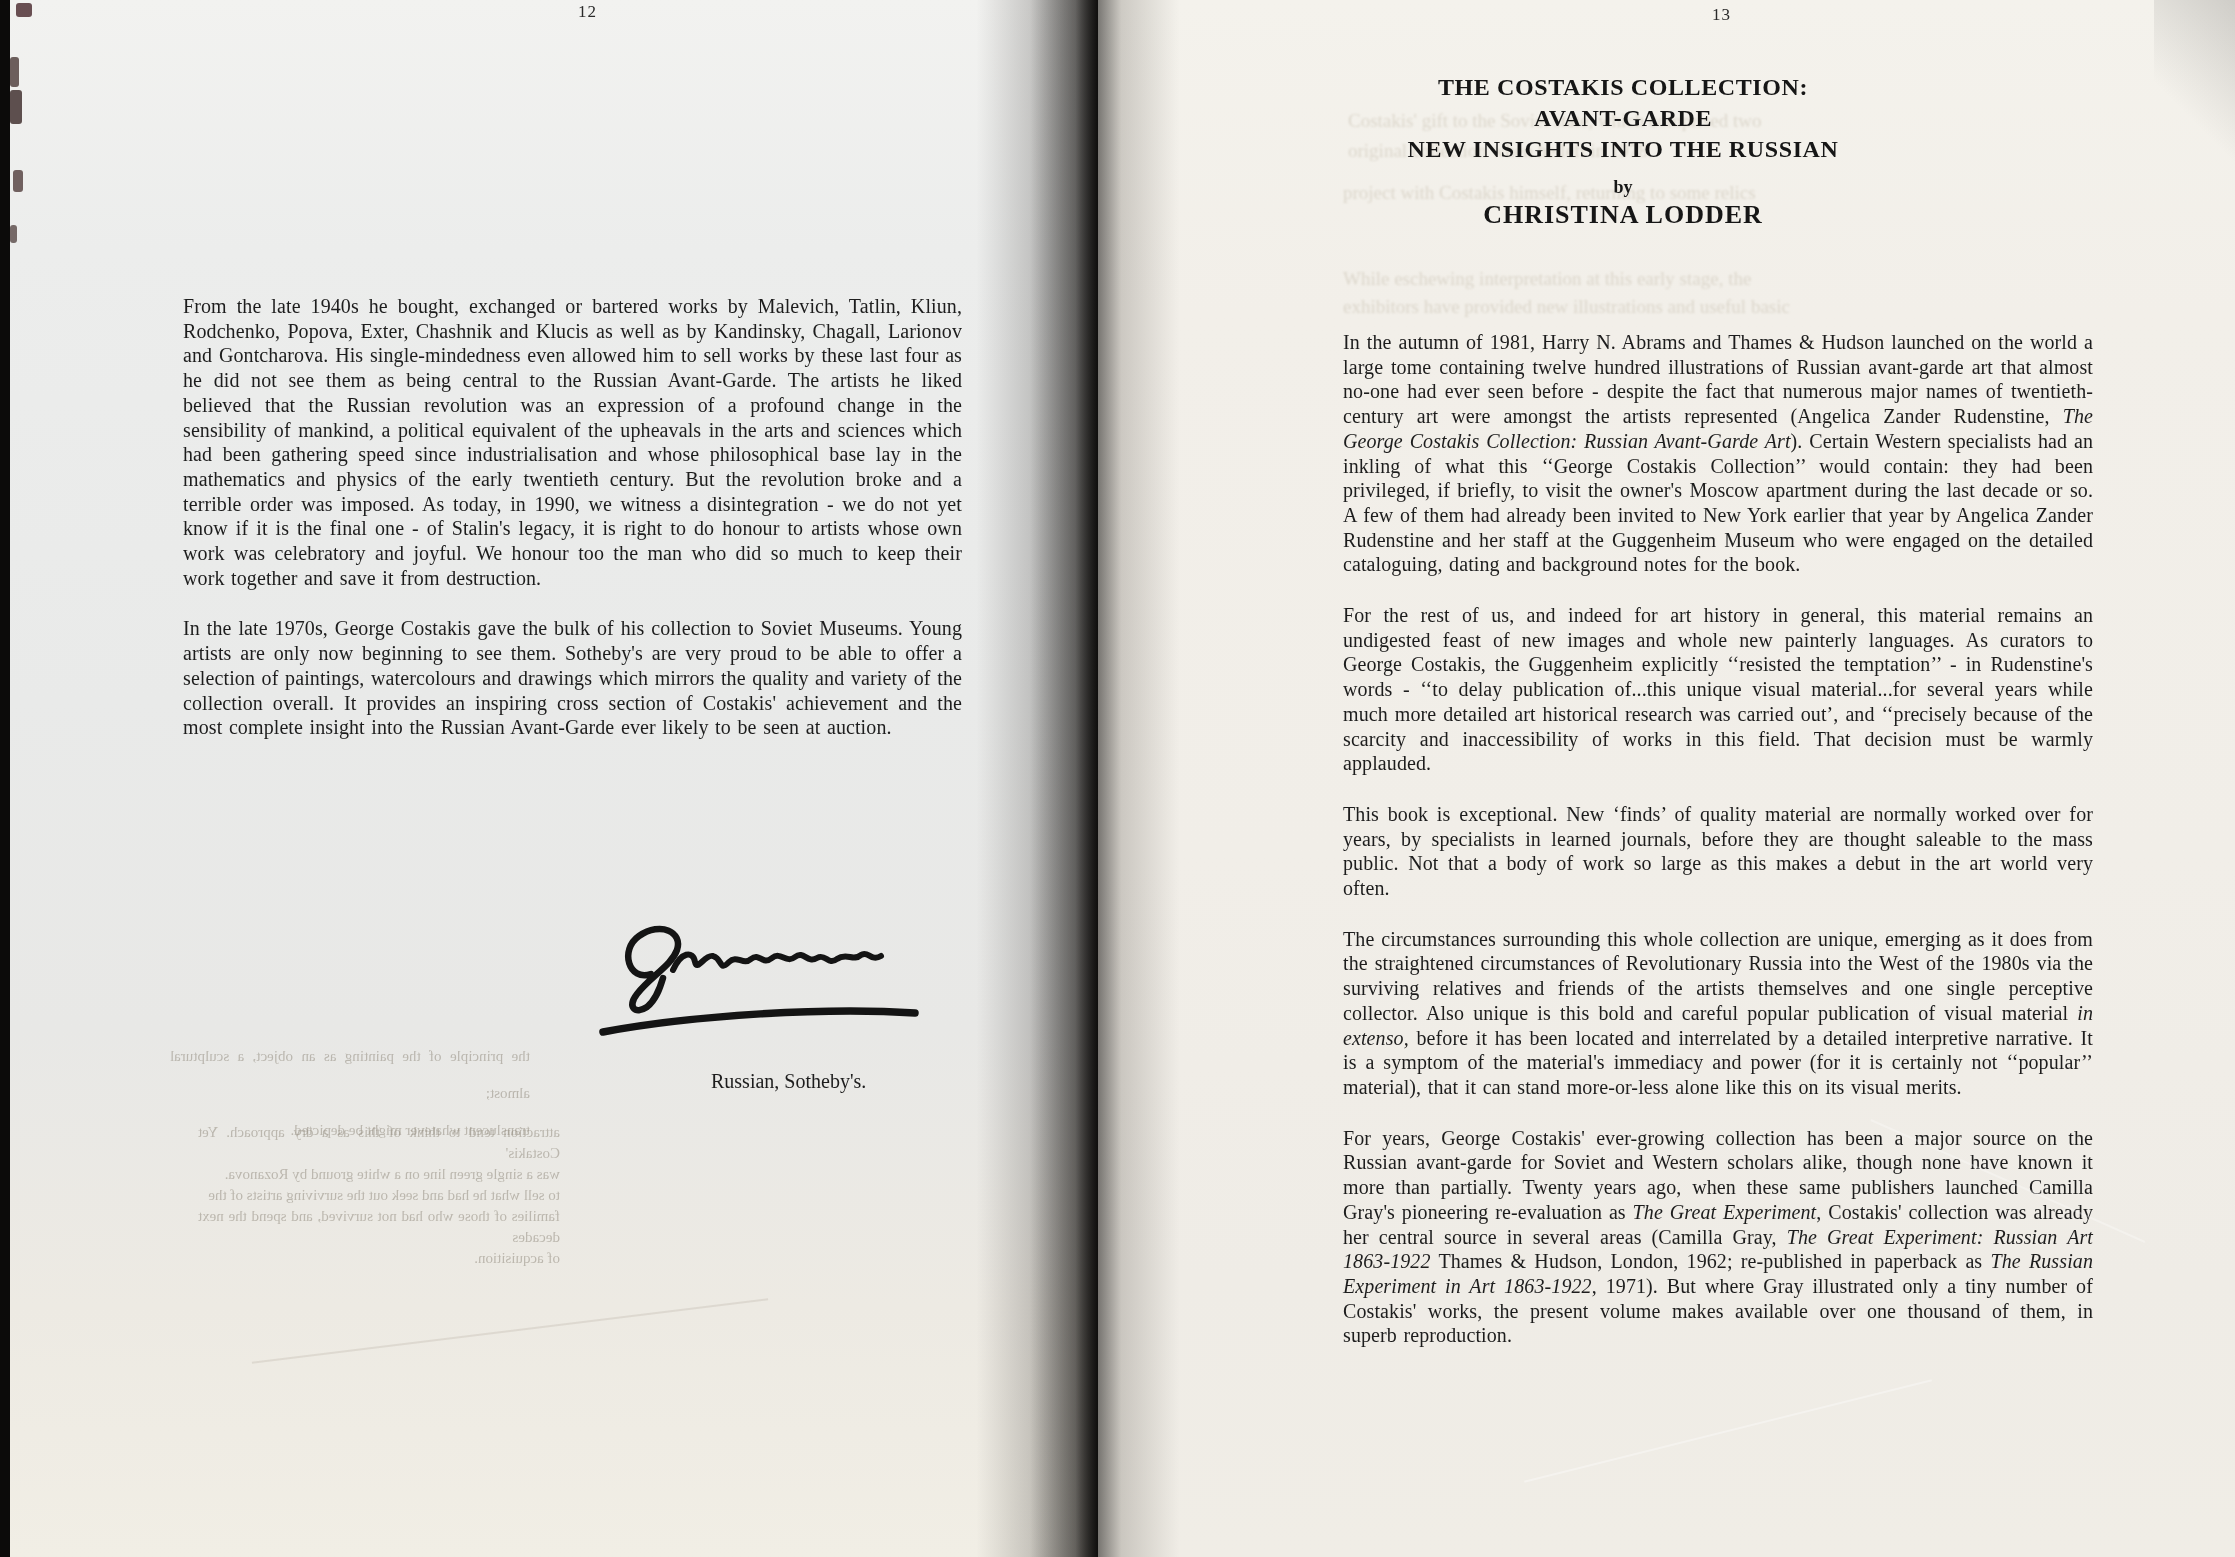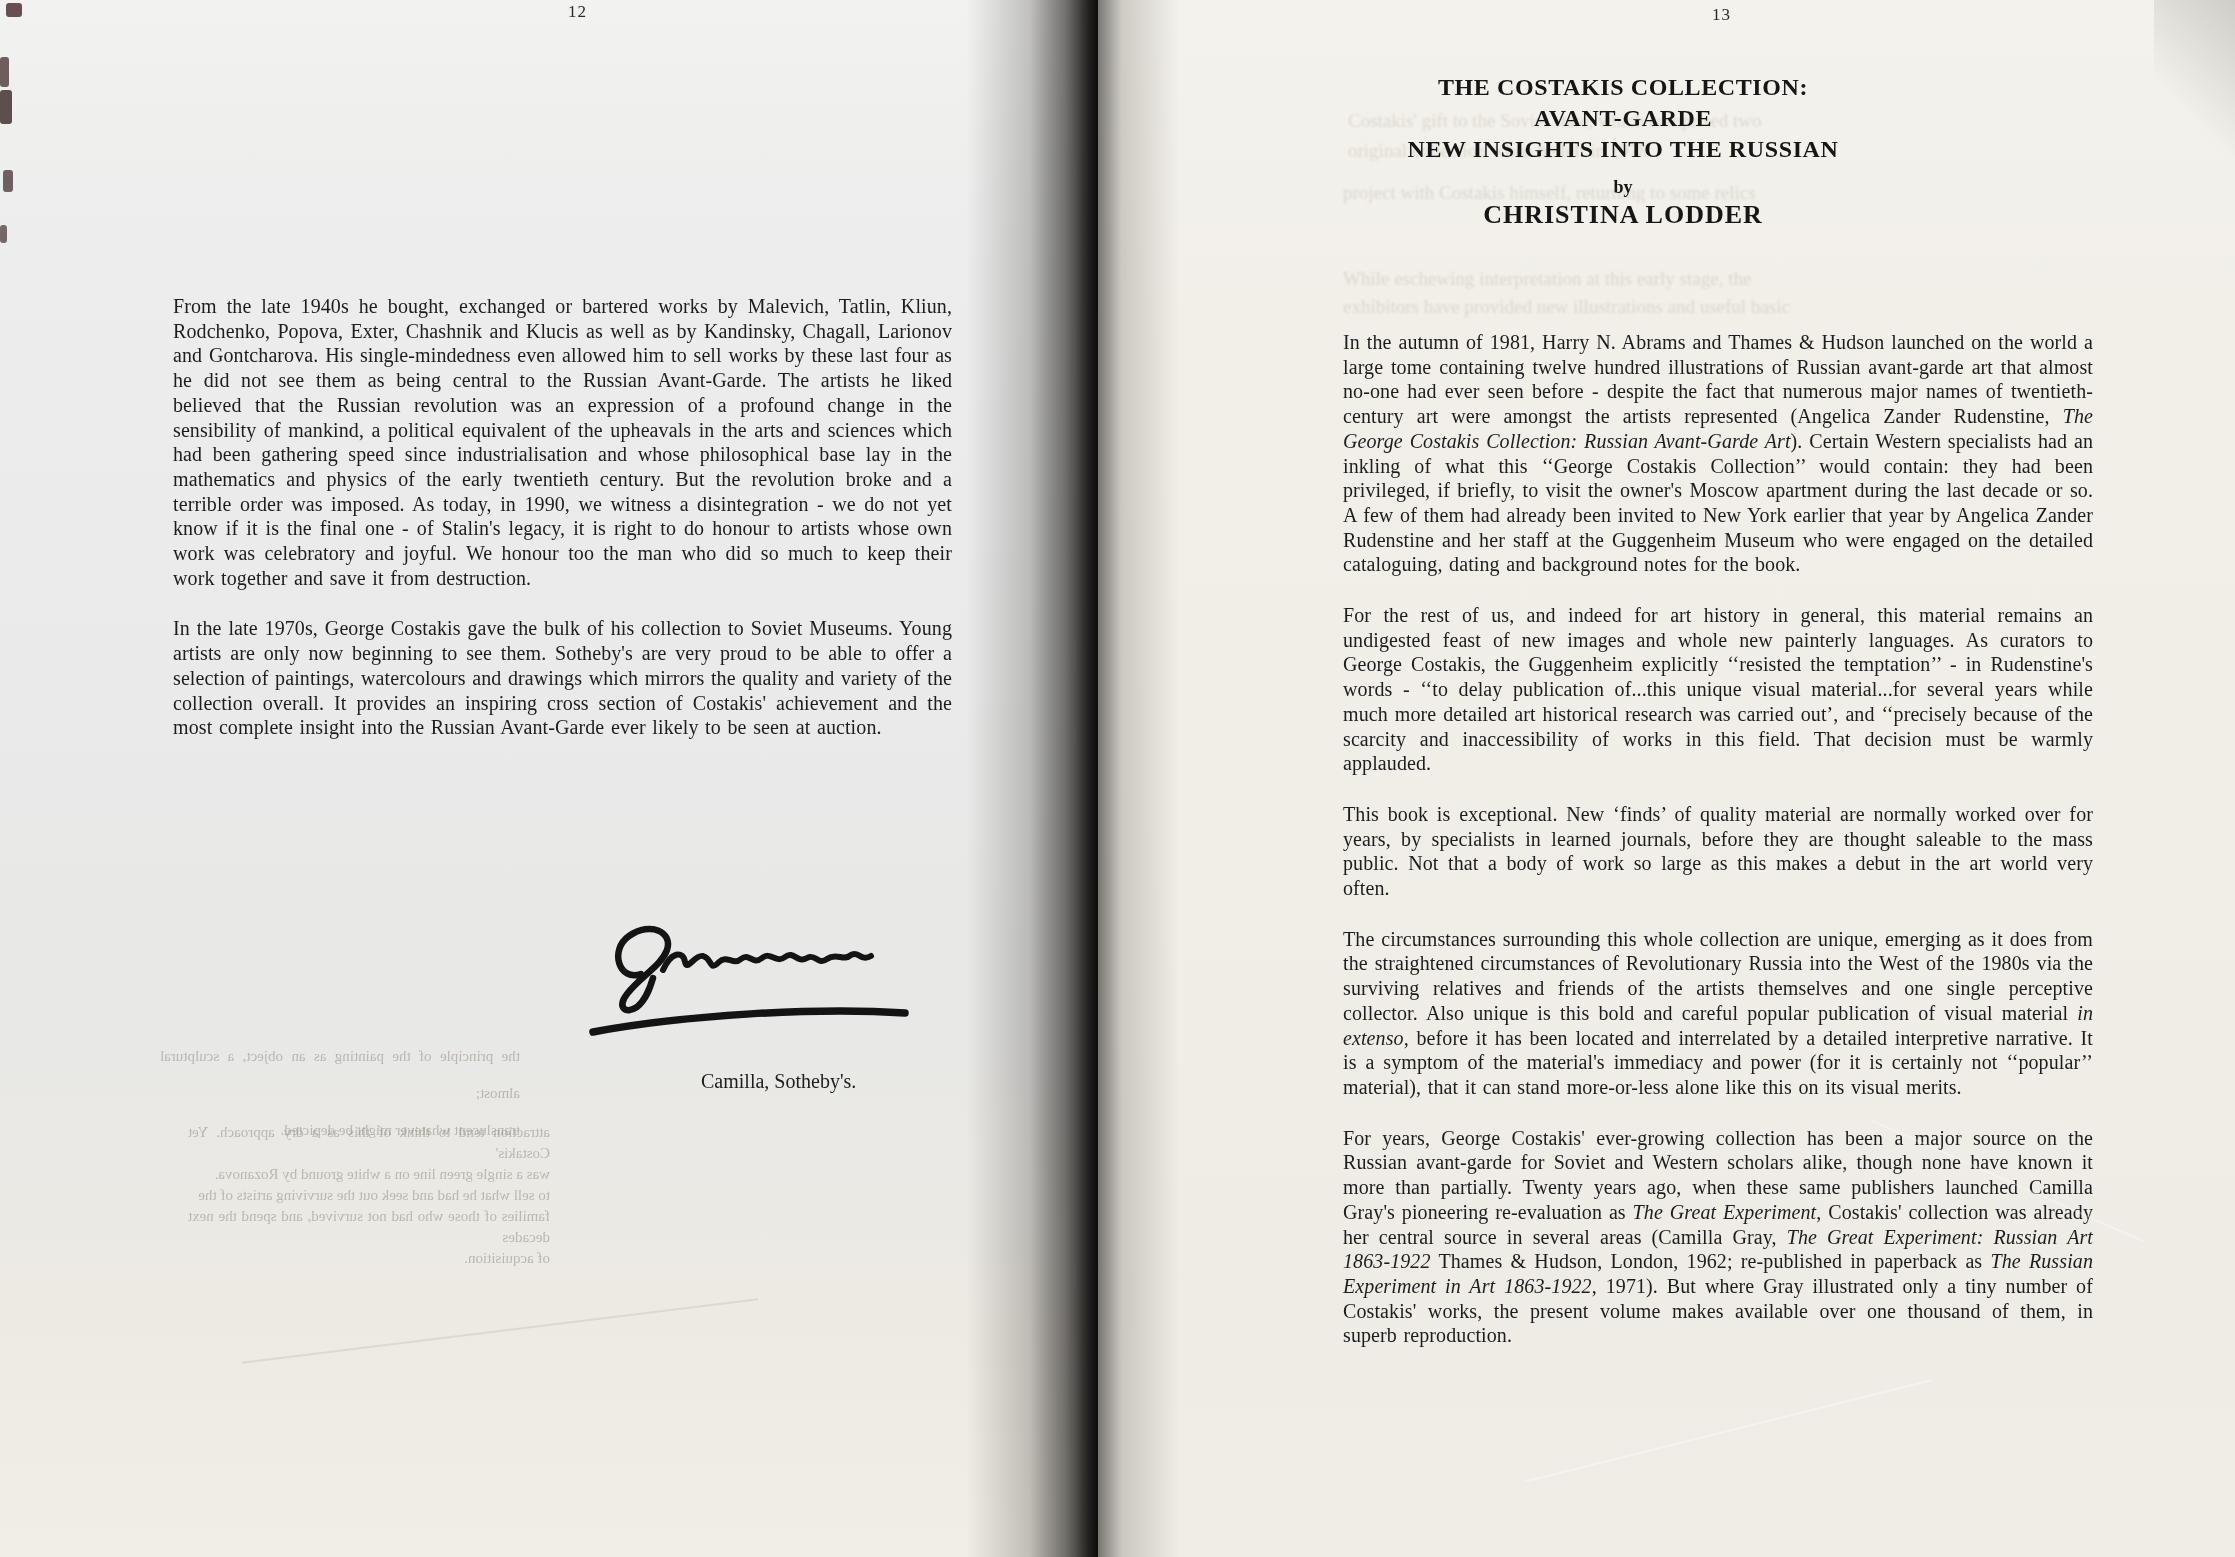--- a/index.html
+++ b/index.html
@@ -1,19 +1,19 @@
 <!DOCTYPE html>
 <html><head>
 <meta charset="utf-8">
 <style>
   html,body{margin:0;padding:0;background:#1a1a18;}
   .spread{position:relative;width:2235px;height:1557px;overflow:hidden;
           font-family:"Liberation Serif",serif;color:#1c1c1c;background:#0c0b0a;}
   .page{position:absolute;top:0;height:1557px;}
-  .page-left{left:0;width:1098px;
+  .page-left{left:10px;width:1098px;
     background:
       linear-gradient(to right, rgba(0,0,0,0) 88%, rgba(25,22,20,0.35) 97%, rgba(15,13,12,0.75) 100%),
       linear-gradient(to bottom, #f2f2f0 0%, #ecedec 16%, #e9eae9 45%, #e8e8e6 66%, #edeae3 84%, #f1eee5 100%);}
   .page-right{left:1098px;width:1137px;
     background:
       linear-gradient(to right, rgba(20,18,16,0.55) 0%, rgba(90,84,76,0.25) 2%, rgba(0,0,0,0) 7%),
       linear-gradient(to bottom, #f4f2ec 0%, #f2efe9 20%, #f1eee8 55%, #efece6 82%, #f0ede6 100%); padding-left: 29px;}
   .gutter{position:absolute;top:0;left:1030px;width:120px;height:1557px;
     background:linear-gradient(to right, rgba(10,9,8,0) 0%, rgba(20,18,16,0.45) 38%,
        rgba(10,9,8,0.92) 56%, #0a0908 64%, rgba(55,48,42,0.55) 78%, rgba(60,55,48,0) 100%);}
@@ -62,21 +62,21 @@
     </div>
 
     <svg class="signature" viewBox="0 0 345 140">
       <g fill="none" stroke="#141414" stroke-linecap="round" stroke-linejoin="round">
         <path stroke-width="6.5" d="M66,62 C44,70 34,38 54,24 C76,9 98,20 92,38 C86,54 66,64 52,82 C42,95 50,103 62,95 C71,88 75,76 78,66"></path>
         <path stroke-width="6" d="M88,58 C96,40 108,38 110,50 C112,60 120,42 128,44 C138,47 134,60 144,50 C152,42 158,54 166,47 C175,40 177,54 187,46 C196,39 201,52 210,45 C219,38 222,52 232,46 C241,41 243,54 252,47 C262,40 268,50 276,43 C283,38 286,50 296,44"></path>
         <path stroke-width="7.5" d="M18,120 C110,103 242,95 330,101"></path>
       </g>
     </svg>
 
-    <div class="sig-caption">Camilla, Sotheby's.</div>
+    <div class="sig-caption">Russian, Sotheby's.</div>
 
     <div class="ghost ghost-left" style="left:160px;top:1038px;width:360px;line-height:37px;">
       <div>the principle of the painting as an object, a sculptural almost;</div>
       <div>translucent whatever might be depicted.</div>
     </div>
     <div class="ghost ghost-left" style="left:188px;top:1122px;width:362px;line-height:21px;">
       <div>attraction tend to think of this as a dry approach. Yet Costakis'</div>
       <div>was a single green line on a white ground by Rozanova.</div>
       <div>to sell what he had and seek out the surviving artists of the</div>
       <div>families of those who had not survived, and spend the next decades</div>

